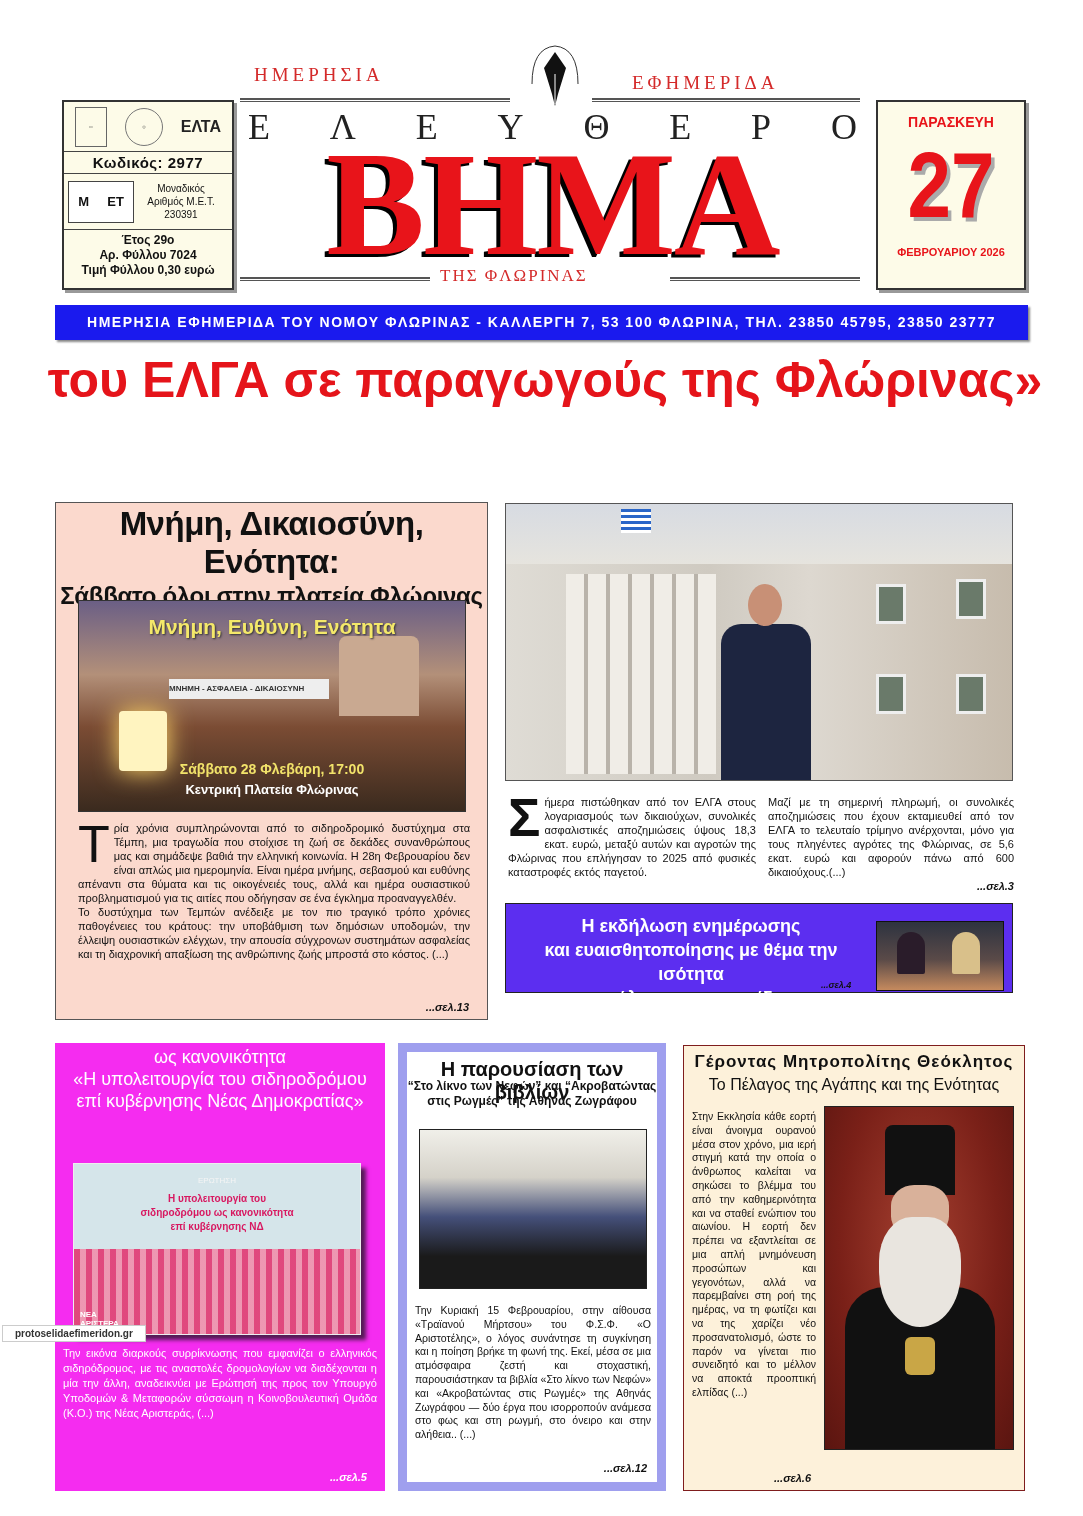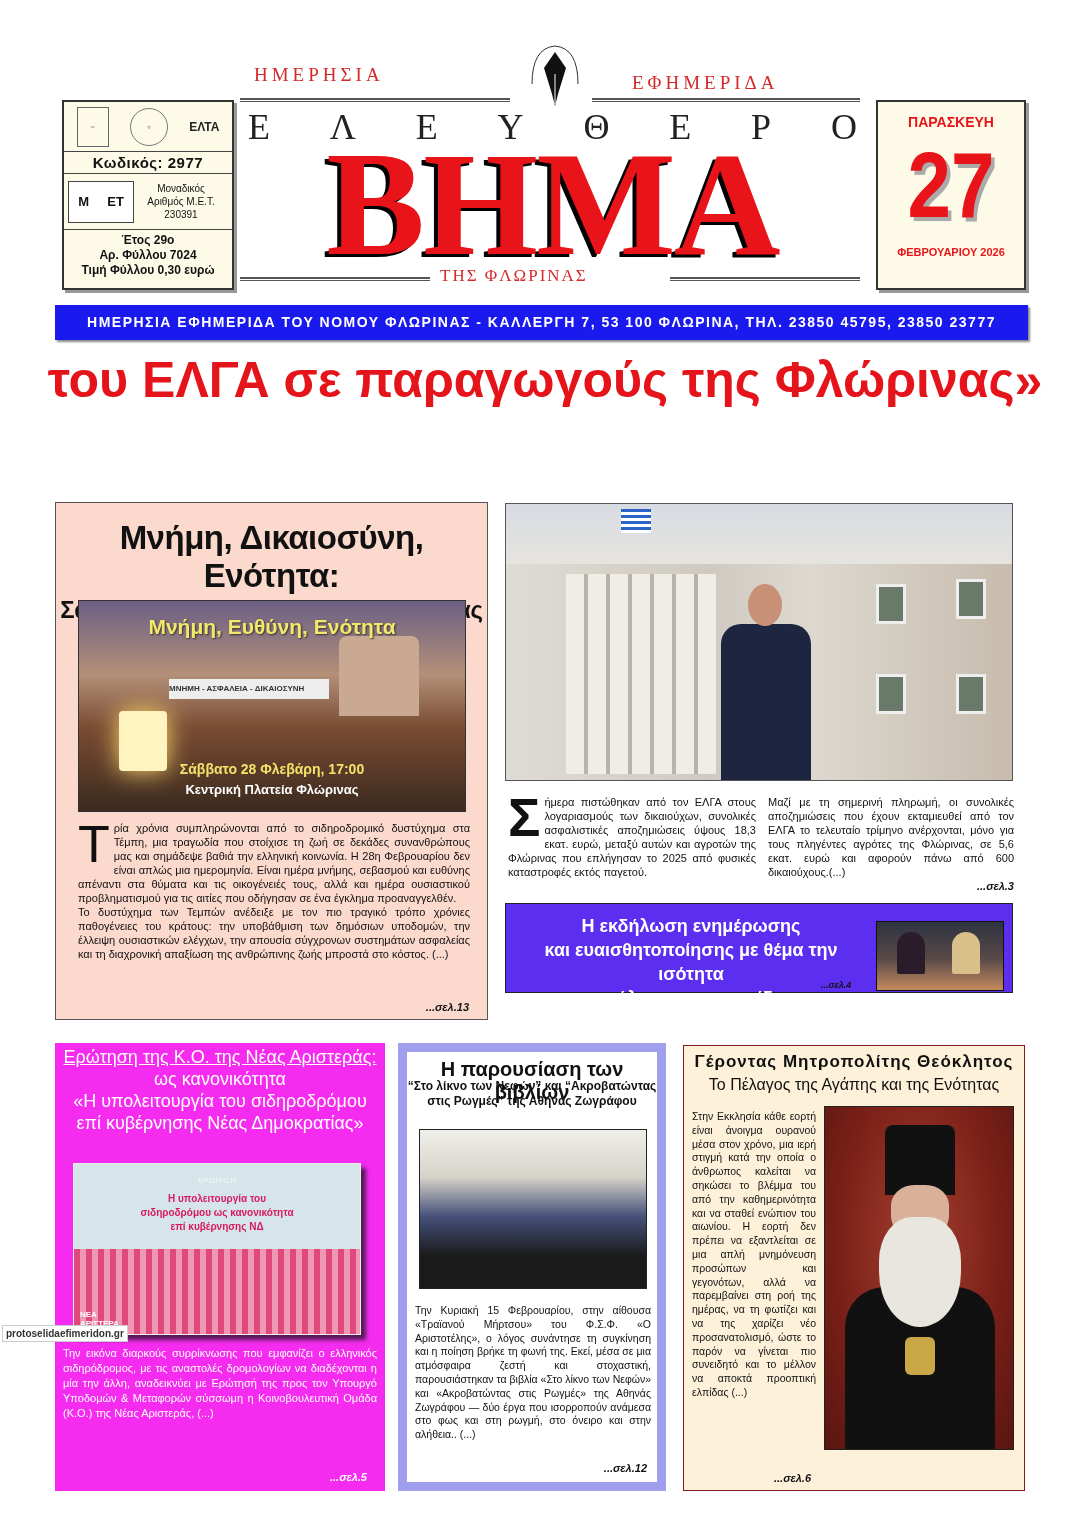--- a/index.html
+++ b/index.html
@@ -3,21 +3,21 @@
 <meta charset="utf-8">
 <style>
 *{box-sizing:border-box;margin:0;padding:0}
 body{width:1083px;height:1516px;background:#fff;position:relative;overflow:hidden;font-family:"Liberation Sans",sans-serif;color:#111}
 .abs{position:absolute}
 
 #infobox{left:62px;top:100px;width:172px;height:190px;border:2px solid #333;background:#fdfbe8;box-shadow:3px 3px 0 #999}
 #infobox .stamps{height:50px;border-bottom:1px solid #444;display:flex;align-items:center;justify-content:space-around;padding:2px}
 .stamp-rect{width:32px;height:40px;border:1px solid #666;font-size:4px;display:flex;align-items:center;justify-content:center;color:#444}
 .stamp-circle{width:38px;height:38px;border-radius:50%;border:1px solid #777;font-size:4px;display:flex;align-items:center;justify-content:center;color:#444}
-.elta{font-size:12px;font-weight:bold;color:#222}
+.elta{font-size:16px;font-weight:bold;color:#222}
 #infobox .code{height:22px;border-bottom:1px solid #444;text-align:center;font-size:15px;font-weight:bold;line-height:22px;letter-spacing:0.5px}
 #infobox .met{height:56px;border-bottom:1px solid #444;display:flex;align-items:center;padding:2px 4px}
 .book{width:66px;height:42px;border:1px solid #444;display:flex;font-size:13px;font-weight:bold;align-items:center;justify-content:space-around;background:#fff}
 .met-text{flex:1;text-align:center;font-size:10px;line-height:13px}
 #infobox .issue{text-align:center;font-size:12px;line-height:15px;padding-top:3px;font-weight:bold;font-family:"Liberation Sans Narrow","Liberation Sans",sans-serif}
 
 #mast{left:240px;top:44px;width:625px;height:250px}
 .mast-sub{font-family:"Liberation Serif",serif;color:#d42a2a;font-size:19px;letter-spacing:4px;position:absolute}
 .mast-line{position:absolute;height:4px;border-top:2px solid #555;border-bottom:1px solid #555}
 .mast-eleuth{position:absolute;top:62px;left:0;width:625px;display:flex;justify-content:space-between;font-family:"Liberation Serif",serif;font-size:36px;color:#222;padding:0 8px}
@@ -29,21 +29,21 @@
 #datebox .num{color:#e8141a;font-weight:bold;font-size:92px;line-height:110px;text-shadow:4px 4px 0 #aaa;font-family:"Liberation Sans Narrow","Liberation Sans",sans-serif;transform:scaleX(0.85)}
 #datebox .month{color:#e8141a;font-weight:bold;font-size:11px;margin-top:6px}
 
 #bluebar{left:55px;top:305px;width:973px;height:35px;background:#1a1aee;color:#fff;text-align:center;font-weight:bold;font-size:14px;line-height:35px;letter-spacing:1.5px;box-shadow:2px 2px 2px #888}
 
 #headline{left:40px;top:350px;width:1010px;text-align:center;font-weight:bold;font-family:"Liberation Sans Narrow","Liberation Sans",sans-serif;font-size:50px;line-height:60px}
 #headline .blue{color:#1515d8}
 #headline .red{color:#e5141a}
 
 #left1{left:55px;top:502px;width:433px;height:518px;background:#fbd9cd;border:1px solid #555}
-#left1 h2{font-family:"Liberation Sans Narrow","Liberation Sans",sans-serif;font-size:33px;text-align:center;margin-top:16px;line-height:38px;letter-spacing:-0.5px}
+#left1 h2{font-family:"Liberation Sans Narrow","Liberation Sans",sans-serif;font-size:33px;text-align:center;margin-top:2px;line-height:38px;letter-spacing:-0.5px}
 #left1 h3{font-family:"Liberation Sans Narrow","Liberation Sans",sans-serif;font-size:24px;text-align:center;line-height:30px;letter-spacing:-0.3px}
 .photo-trains{position:absolute;left:22px;top:97px;width:388px;height:212px;border:1px solid #333;background:linear-gradient(180deg,#6b5f85 0%,#b39079 35%,#7b4c34 60%,#3a2a1e 100%);overflow:hidden}
 .photo-trains .t1{position:absolute;top:14px;width:100%;text-align:center;color:#f4e86a;font-size:21px;font-weight:bold;text-shadow:1px 1px 2px #333}
 .photo-trains .banner{position:absolute;left:90px;top:78px;width:160px;height:20px;background:#eee;color:#333;font-size:8px;line-height:20px;font-weight:bold}
 .photo-trains .train{position:absolute;left:260px;top:35px;width:80px;height:80px;background:#c9a991;border-radius:8px 8px 0 0}
 .photo-trains .candle{position:absolute;left:40px;top:110px;width:48px;height:60px;background:#fff4c0;border-radius:4px;box-shadow:0 0 25px #ffd86a}
 .photo-trains .t2{position:absolute;top:160px;width:100%;text-align:center;color:#f2e36a;font-size:14px;font-weight:bold}
 .photo-trains .t3{position:absolute;top:181px;width:100%;text-align:center;color:#fff;font-size:13px;font-weight:bold}
 .body-text{font-size:11px;line-height:14px;text-align:justify}
 #left1 .body-text{position:absolute;left:22px;top:318px;width:392px}
@@ -73,21 +73,21 @@
 #pinkbox{left:55px;top:1043px;width:330px;height:448px;background:#f52cf0}
 #pinkbox .head{position:absolute;left:0;top:3px;width:330px;text-align:center;color:#fff;font-size:18px;line-height:22px;font-family:"Liberation Sans Narrow","Liberation Sans",sans-serif}
 #pinkbox .head .ul{text-decoration:underline}
 #pinkbox .img{position:absolute;left:18px;top:120px;width:288px;height:172px;background:#d5e5ea;border:1px solid #eee;box-shadow:5px 5px 4px #551c55;overflow:hidden}
 #pinkbox .img .lbl1{position:absolute;top:12px;width:100%;text-align:center;color:#f5f5f5;font-size:8px}
 #pinkbox .img .lbl2{position:absolute;top:28px;width:100%;text-align:center;color:#d81860;font-size:10px;font-weight:bold;line-height:14px}
 #pinkbox .img .skyline{position:absolute;left:0;bottom:0;width:100%;height:85px;background:repeating-linear-gradient(90deg,#e22d6a 0 6px,#f28aa8 6px 12px);opacity:0.85}
 #pinkbox .img .logo{position:absolute;left:6px;bottom:6px;color:#fff;font-size:8px;font-weight:bold;line-height:9px}
 #pinkbox .body-text{position:absolute;left:8px;top:303px;width:314px;color:#fff;font-size:11px;line-height:15px}
 #pinkbox .page-ref{position:absolute;right:18px;bottom:8px;color:#fff}
-#watermark{left:2px;top:1325px;background:#fff;color:#333;font-size:10px;font-weight:bold;padding:2px 3px;border:1px solid #ccc}
+#watermark{left:2px;top:1325px;background:#fff;color:#333;font-size:10px;font-weight:bold;padding:2px 12px;border:1px solid #ccc}
 
 #bookbox{left:398px;top:1043px;width:268px;height:448px;background:#9f9fee;padding:8px}
 #bookbox .inner{position:absolute;left:9px;top:9px;width:250px;height:430px;background:#fff}
 #bookbox .h1{position:absolute;left:0;top:6px;width:250px;text-align:center;font-weight:bold;font-size:20px;font-family:"Liberation Sans Narrow","Liberation Sans",sans-serif}
 #bookbox .h2{position:absolute;left:0;top:27px;width:250px;text-align:center;font-weight:bold;font-size:12px;line-height:15px;font-family:"Liberation Sans Narrow","Liberation Sans",sans-serif}
 #bookbox .pic{position:absolute;left:12px;top:77px;width:228px;height:160px;background:linear-gradient(180deg,#f0efe9 0%,#d5d2c9 30%,#45507a 55%,#1a1a1a 80%);border:1px solid #222}
 #bookbox .body-text{position:absolute;left:8px;top:252px;width:236px;font-size:10.5px;line-height:13.8px}
 #bookbox .page-ref{position:absolute;right:10px;bottom:8px}
 
 #metrobox{left:683px;top:1045px;width:342px;height:446px;background:#fdf1da;border:1px solid #7f1d1d}
@@ -216,21 +216,20 @@
   </div>
   <div class="pic">
     <div class="woman" style="left:20px;background:#2a1c2a"></div>
     <div class="woman" style="left:75px;background:#d9c08a"></div>
   </div>
   <div class="page-ref">...σελ.4</div>
 </div>
 
 <div id="pinkbox" class="abs">
   <div class="head">
-    <div class="ul">Ερώτηση της Κ.Ο. της Νέας Αριστεράς:</div>
     <div>ως κανονικότητα</div>
     <div>«Η υπολειτουργία του σιδηροδρόμου</div>
     <div>επί κυβέρνησης Νέας Δημοκρατίας»</div>
   </div>
   <div class="img">
     <div class="lbl1">ΕΡΩΤΗΣΗ</div>
     <div class="lbl2">
       <div>Η υπολειτουργία του</div>
       <div>σιδηροδρόμου ως κανονικότητα</div>
       <div>επί κυβέρνησης ΝΔ</div>

